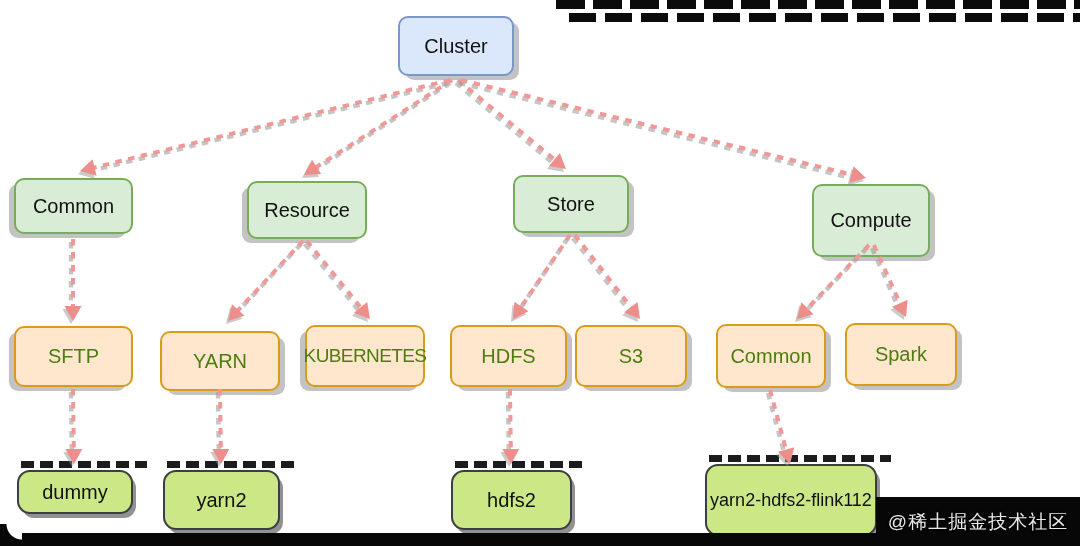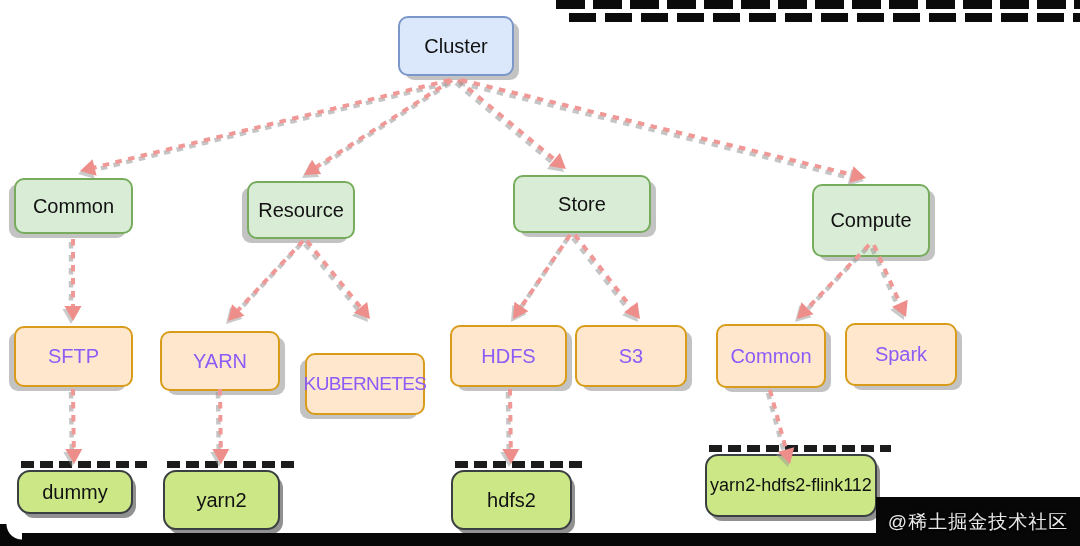--- a/index.html
+++ b/index.html
@@ -9,49 +9,49 @@
     font-family:"Liberation Sans", sans-serif;
   }
   
   .node{
     position:absolute;display:flex;align-items:center;justify-content:center;
     border:2px solid;border-radius:10px;font-size:20px;color:#111;
     white-space:nowrap;z-index:3;box-sizing:border-box;
   }
   .blue  {background:#dbe8fb;border-color:#7b97c9;}
   .green {background:#d9ecd6;border-color:#76ac5c;}
-  .orange{background:#ffe7cd;border-color:#d89c1a;color:#8b5cf6;}
+  .orange{background:#ffe7cd;border-color:#d89c1a;color:#4d7c0f;}
   .leaf{
     background:#cce886;border-color:#3a3f42;border-width:2.5px;border-radius:13px;
     box-shadow:4px 5px 0 -1px rgba(55,55,55,.55);
   }
   
   .leaf::before{
     content:"";position:absolute;left:2px;right:-16px;top:-11px;height:7px;
     background:repeating-linear-gradient(90deg,#1c1c1c 0 13px,transparent 13px 19px);
   }
   .sh-r{box-shadow:6px 5px 0 -1px rgba(145,145,145,.55);}
   .sh-l{box-shadow:-6px 5px 0 -1px rgba(145,145,145,.55);}
   
   #n-cluster   {left:398px;top:16px; width:116px;height:60px;}
   #n-common    {left:14px; top:178px;width:119px;height:56px;}
-  #n-resource  {left:247px;top:181px;width:108px;height:58px;}
-  #n-store     {left:513px;top:175px;width:138px;height:58px;}
+  #n-resource  {left:247px;top:181px;width:120px;height:58px;}
+  #n-store     {left:513px;top:175px;width:116px;height:58px;}
   #n-compute   {left:812px;top:184px;width:118px;height:73px;}
   #n-sftp      {left:14px; top:326px;width:119px;height:61px;}
   #n-yarn      {left:160px;top:331px;width:120px;height:60px;}
-  #n-kubernetes{left:305px;top:325px;width:120px;height:62px;font-size:19px;letter-spacing:-.6px;margin-top:28px;}
+  #n-kubernetes{left:305px;top:325px;width:120px;height:62px;font-size:19px;letter-spacing:-.6px;}
   #n-hdfs      {left:450px;top:325px;width:117px;height:62px;}
   #n-s3        {left:575px;top:325px;width:112px;height:62px;}
   #n-flink     {left:716px;top:324px;width:110px;height:64px;}
   #n-spark     {left:845px;top:323px;width:112px;height:63px;}
   #n-dummy     {left:17px; top:470px;width:116px;height:44px;}
   #n-yarn2     {left:163px;top:470px;width:117px;height:60px;}
   #n-hdfs2     {left:451px;top:470px;width:121px;height:60px;}
-  #n-flink-leaf{left:705px;top:454px;width:172px;height:63px;font-size:18px;}
+  #n-flink-leaf{left:705px;top:464px;width:172px;height:72px;font-size:18px;}
   
   #edge-layer{position:absolute;left:0;top:0;width:1080px;height:546px;z-index:5;pointer-events:none;}
   
   .artifact{position:absolute;z-index:8;}
   #top-dash-bar-1{left:556px;top:0;right:0;height:9px;
     background:repeating-linear-gradient(90deg,#0b0b0b 0 29px,transparent 29px 37px);}
   #top-dash-bar-2{left:569px;top:13px;right:0;height:9px;
     background:repeating-linear-gradient(90deg,#0b0b0b 0 27px,transparent 27px 36px);}
   #bottom-strip{left:14px;right:0;bottom:0;height:13px;background:#070707;}
   #corner-bl{left:0;bottom:0;width:22px;height:22px;

